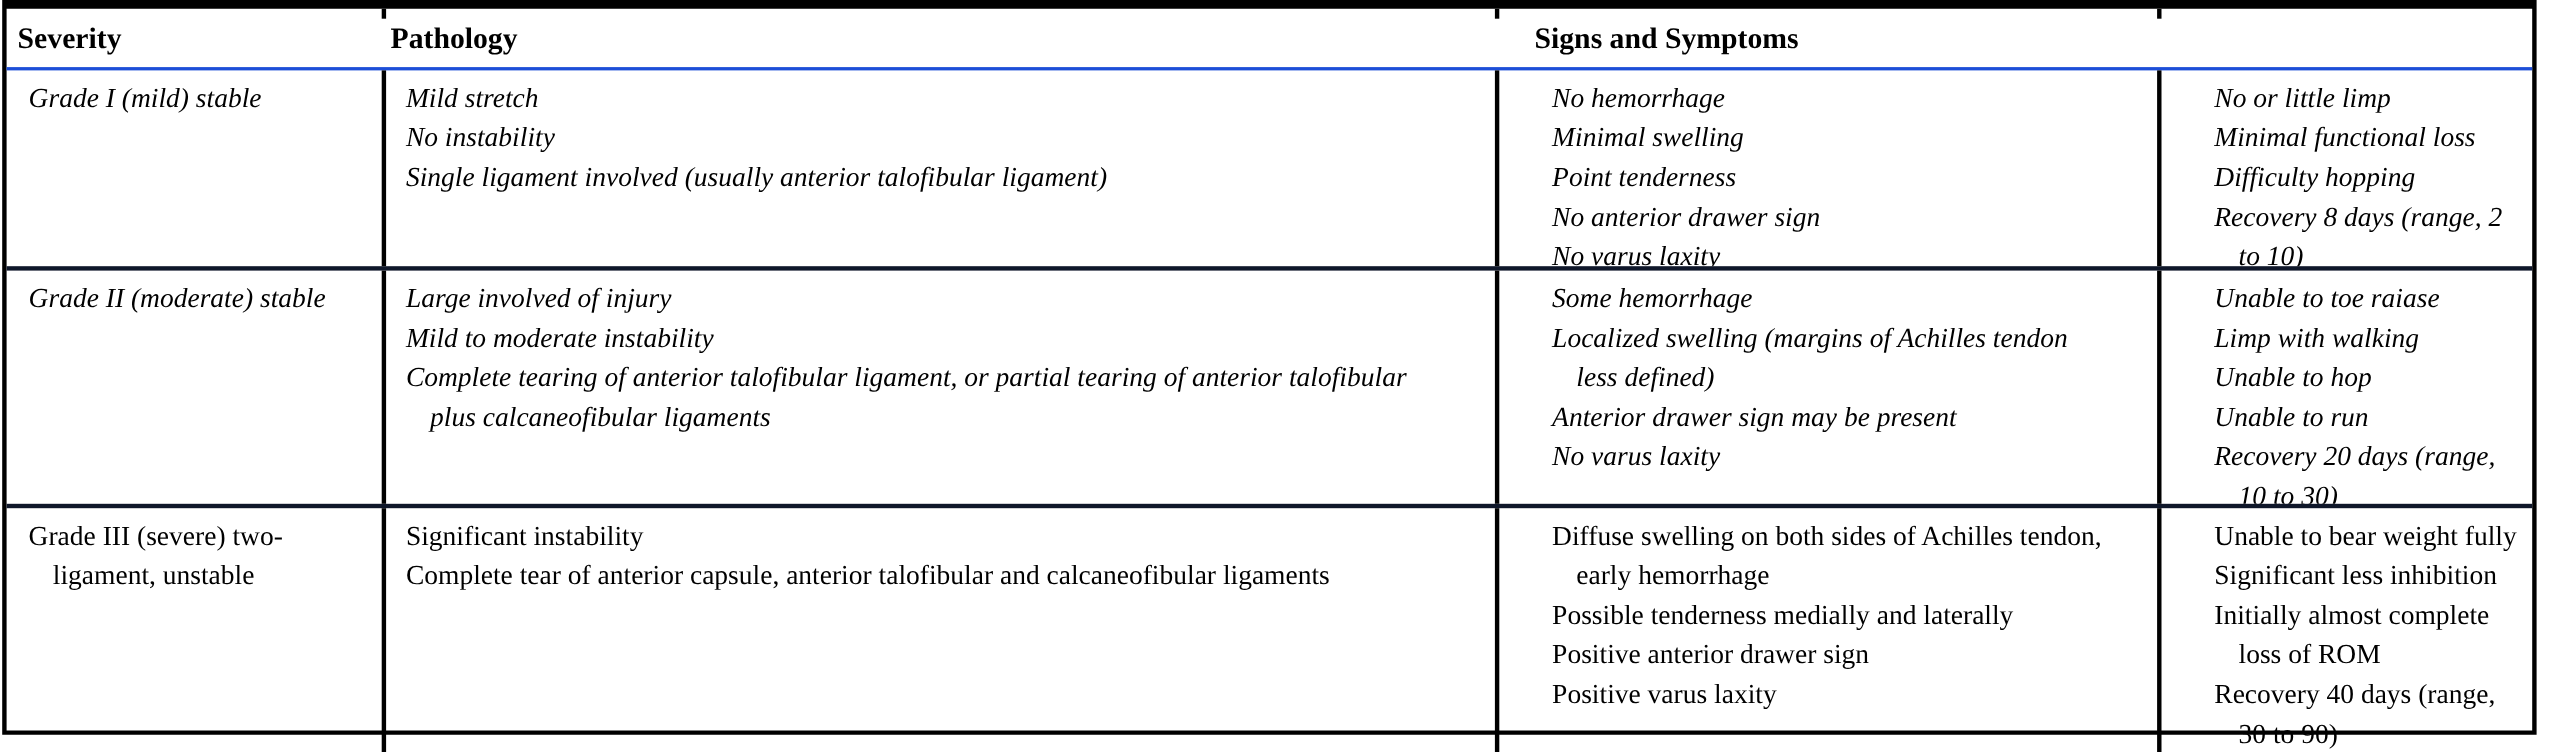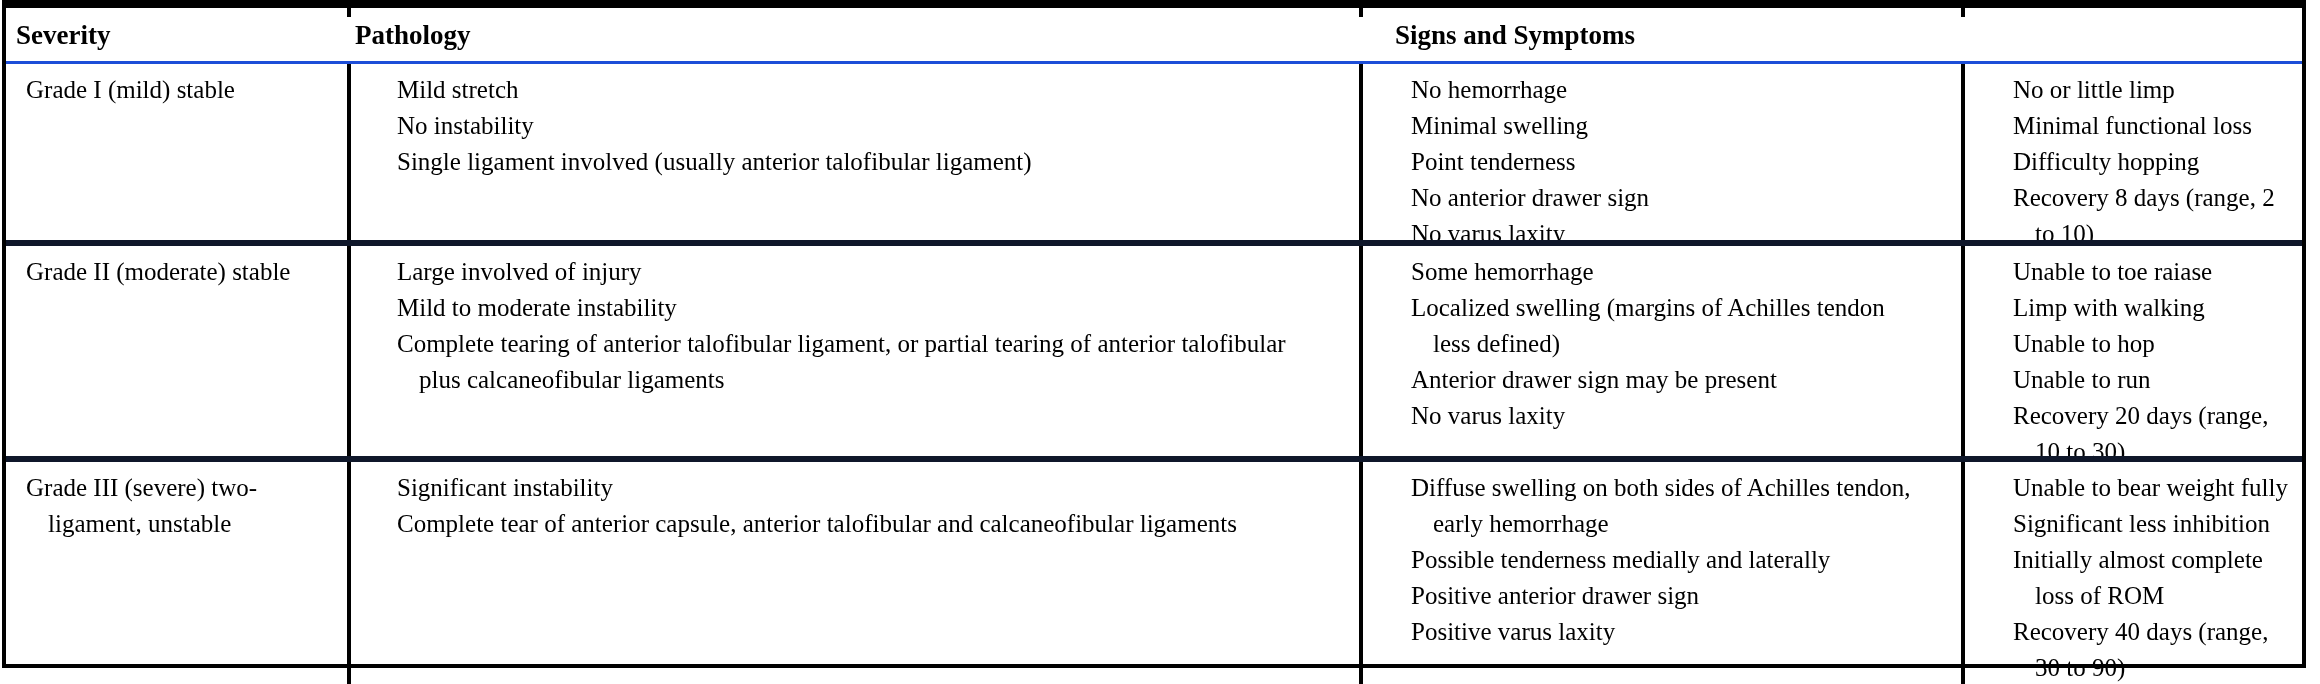--- a/index.html
+++ b/index.html
@@ -36,30 +36,30 @@
 
   .tbody{
     display:grid;
     grid-template-rows:182px 216px 1fr;
     height:calc(100% - 58px);
   }
   .trow{
     display:grid;
     grid-template-columns:345px 1012px 602px 1fr;
   }
-  .trow:nth-child(1),.trow:nth-child(2){border-bottom:6px solid #0f172a;}
+  .trow:nth-child(1),.trow:nth-child(2){border-bottom:4px solid #0f172a;font-style:italic;}
   .tcell{
     font-size:25px;line-height:36px;
     padding-top:8px;
     overflow:hidden;
     box-sizing:border-box;
   }
   .col-severity,.col-pathology,.col-signs{border-right:4px solid #000;}
   .col-severity{padding-left:20px;padding-right:8px;}
-  .col-pathology{padding-left:46px;padding-right:34px;}
+  .col-pathology{padding-left:18px;padding-right:34px;}
   .col-signs{padding-left:48px;padding-right:40px;}
   .col-disability{padding-left:48px;padding-right:4px;border-radius:23px;}
   .cell-line{padding-left:22px;text-indent:-22px;}
 </style>
 </head>
 <body>
 
 <div class="page">
   <div class="table">
     <div class="tick tick-1"></div>

